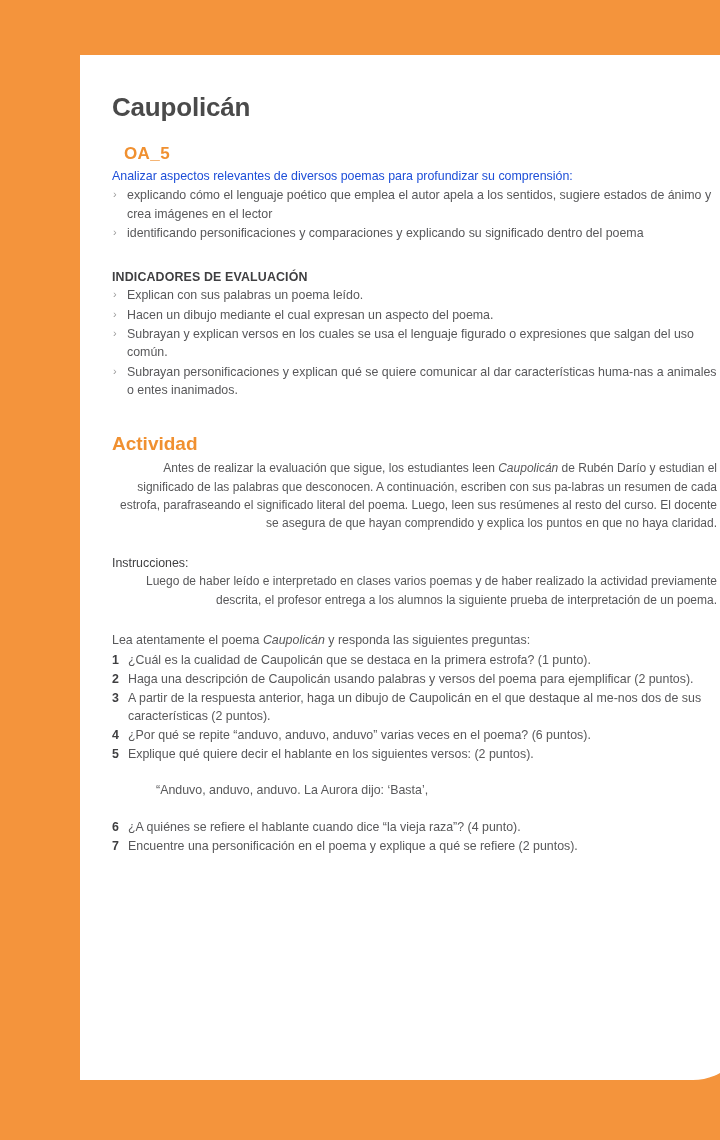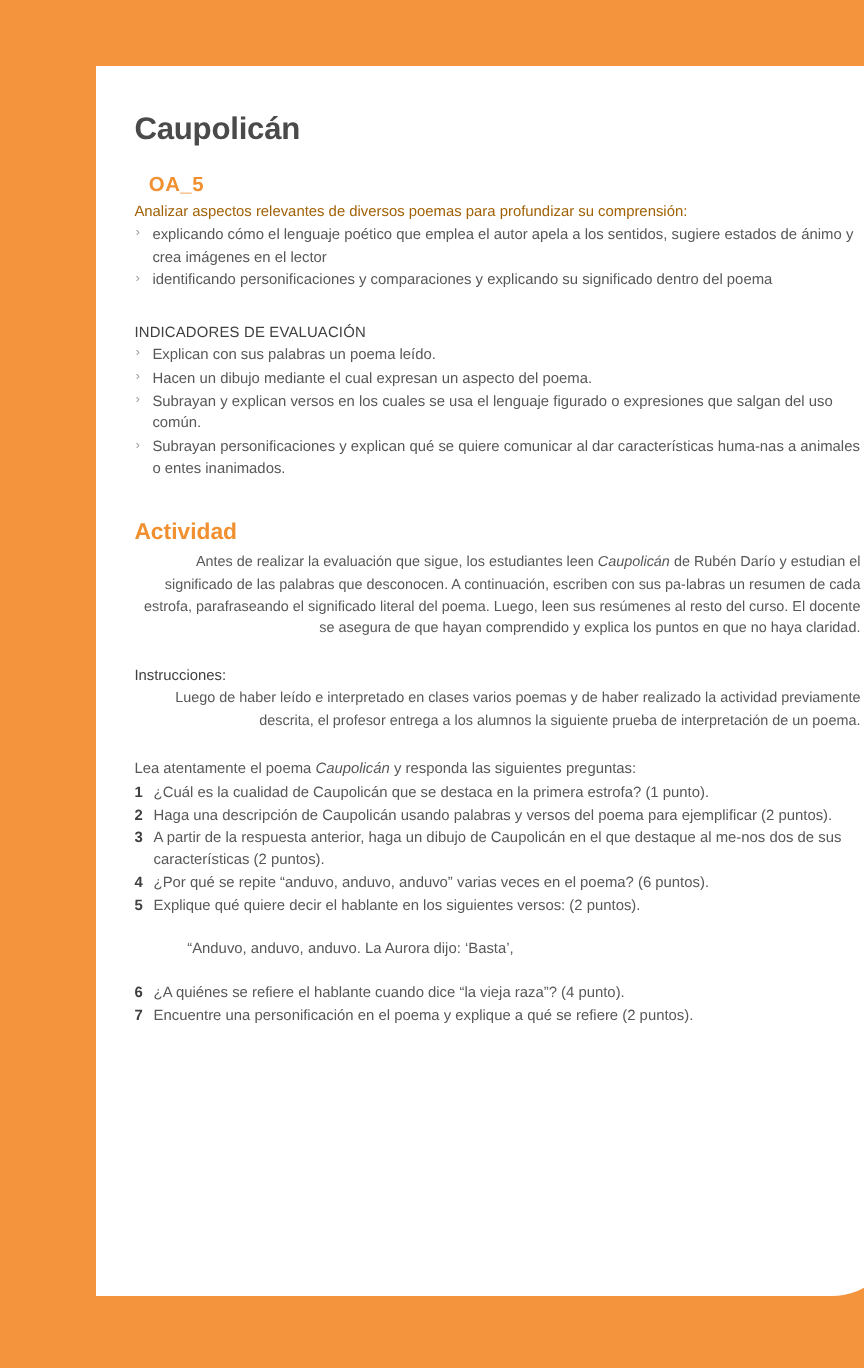--- a/index.html
+++ b/index.html
@@ -40,21 +40,21 @@
   }
   .oa-code {
     font-size: 17px;
     font-weight: bold;
     color: #f09030;
     margin: 0 0 3px 12px;
     letter-spacing: 0.4px;
   }
   .body-text {
     font-size: 12.4px;
-    color: #a16207;
+    color: #1d4ed8;
     line-height: 1.5;
     margin: 0;
   }
   .chev-list {
     list-style: none;
     margin: 1px 0 0 0;
     padding: 0;
   }
   .chev-list li {
     position: relative;
@@ -67,21 +67,21 @@
   .chev-list li .chev {
     position: absolute;
     left: 1px;
     top: 0;
     color: #9b9b9b;
     font-size: 11px;
     line-height: 1.62;
   }
   .section-label {
     font-size: 12.4px;
-    font-weight: normal;
+    font-weight: bold;
     color: #3f3f41;
     letter-spacing: 0.15px;
     margin: 28px 0 2px 0;
   }
   .activity-heading {
     font-size: 19px;
     font-weight: bold;
     color: #f09030;
     margin: 34px 0 4px 0;
   }

